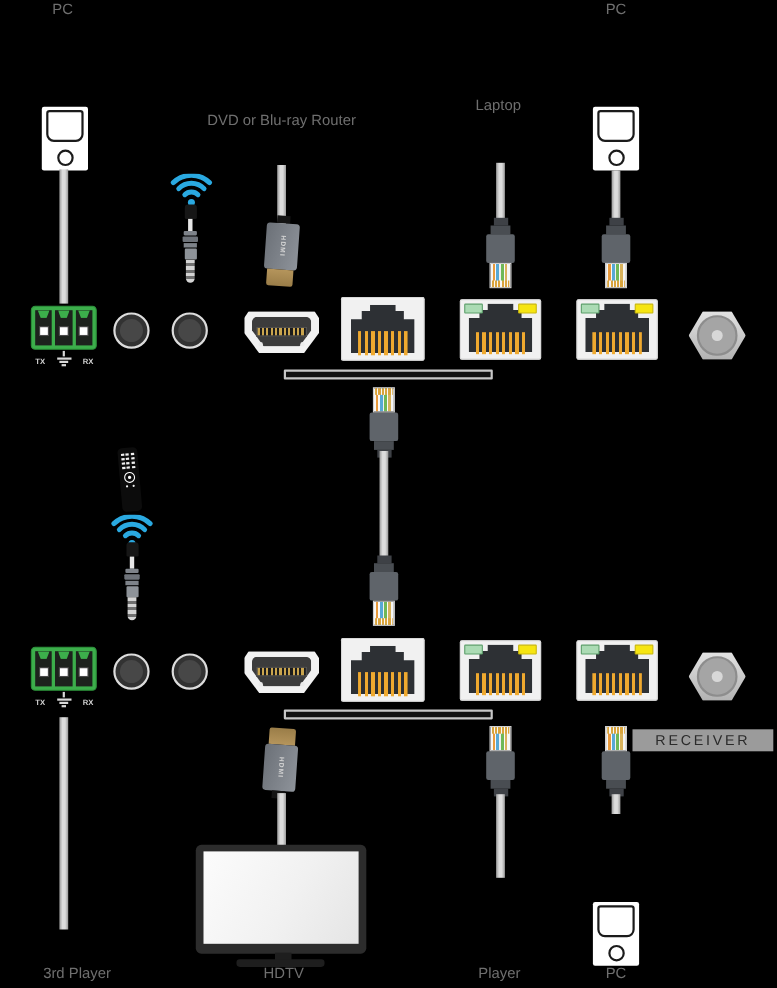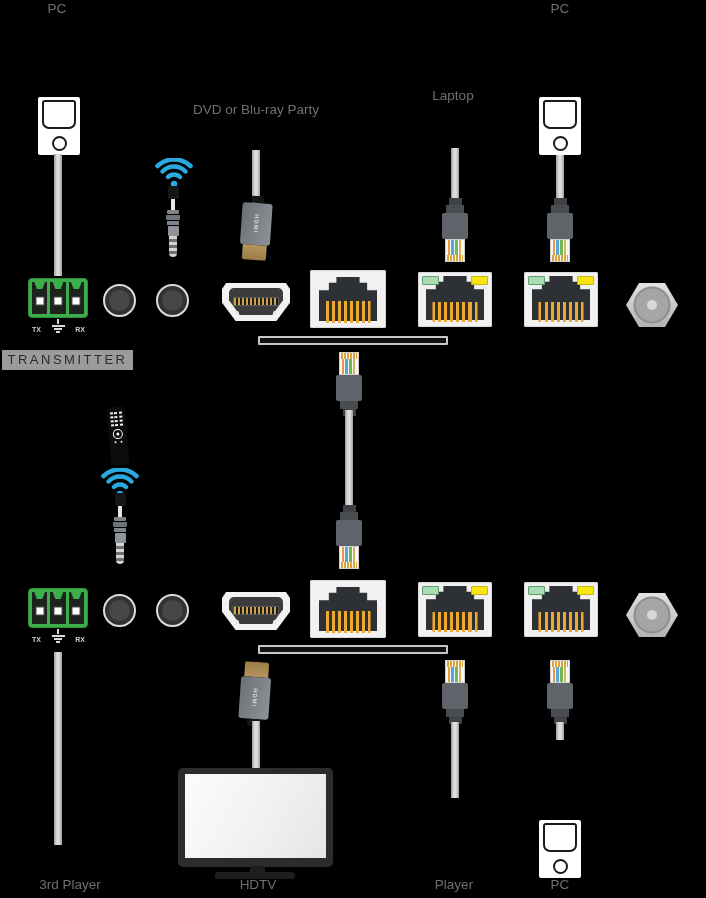--- a/index.html
+++ b/index.html
@@ -144,21 +144,21 @@
   .tv-neck { position:absolute; left:250px; top:866px; width:15px; height:8px; background:#1e1e1e; }
   .tv-base { position:absolute; left:215px; top:872px; width:80px; height:7px; background:#1e1e1e;
              border-radius:3px; }
 </style>
 </head>
 <body>
 
 <div id="stage">
 
   <div class="lbl" style="left:36px;top:1px;width:42px">PC</div>
-  <div class="lbl" style="left:176px;top:102px;width:160px">DVD or Blu-ray Party</div>
+  <div class="lbl" style="left:176px;top:102px;width:160px">DVD or Blu-ray Router</div>
   <div class="lbl" style="left:413px;top:88px;width:80px">Laptop</div>
   <div class="lbl" style="left:539px;top:1px;width:42px">PC</div>
 
   <div class="pc-icon" style="left:38px;top:97px">
     <div class="scr"></div>
     <div class="dot"></div>
   </div>
   <div class="pc-icon" style="left:539px;top:97px">
     <div class="scr"></div>
     <div class="dot"></div>
@@ -250,21 +250,20 @@
     <div class="led-lamp green"></div>
     <div class="led-lamp yellow"></div>
   </div>
   <div class="coax" style="left:626px;top:283px">
     <div class="hex"></div>
       <div class="ring"></div>
       <div class="cdot"></div>
   </div>
 
   <div class="link-bar" style="left:258px;top:336px"></div>
-  <div class="badge" style="left:2px;top:350px;width:131px">TRANSMITTER</div>
 
   <div class="rj45-plug up" style="left:336px;top:352px">
     <div class="p-r1"></div>
       <div class="p-r2"></div>
     <div class="p-body"></div>
       <div class="p-clear"></div>
   </div>
   <div class="cable" style="left:345px;top:410px;height:100px"></div>
   <div class="rj45-plug" style="left:336px;top:505px">
     <div class="p-r1"></div>
@@ -354,20 +353,21 @@
     <div class="led-lamp green"></div>
     <div class="led-lamp yellow"></div>
   </div>
   <div class="coax" style="left:626px;top:593px">
     <div class="hex"></div>
       <div class="ring"></div>
       <div class="cdot"></div>
   </div>
 
   <div class="link-bar" style="left:258px;top:645px"></div>
+  <div class="badge" style="left:575px;top:663px;width:128px">RECEIVER</div>
 
   <div class="cable" style="left:54px;top:652px;height:193px"></div>
 
   <div class="hdmi-plug up" style="left:239px;top:662px">
     <div class="hp-neck"></div>
     <div class="hp-body">
         <span>HDMI</span>
       </div>
     <div class="hp-tip"></div>
   </div>

